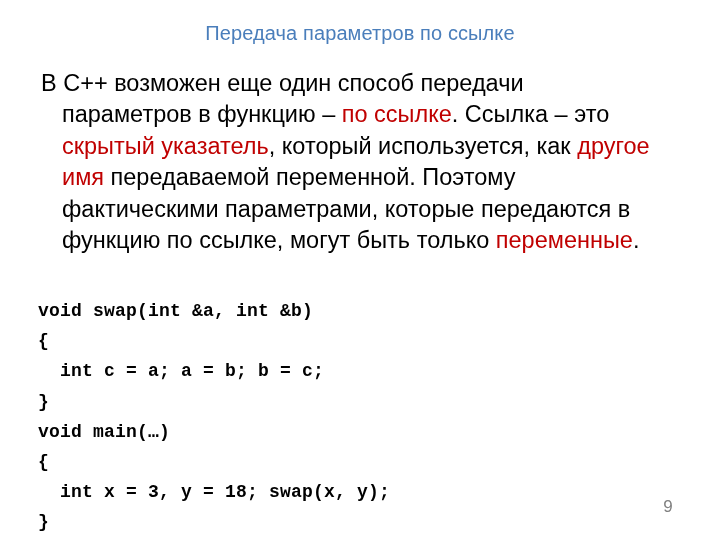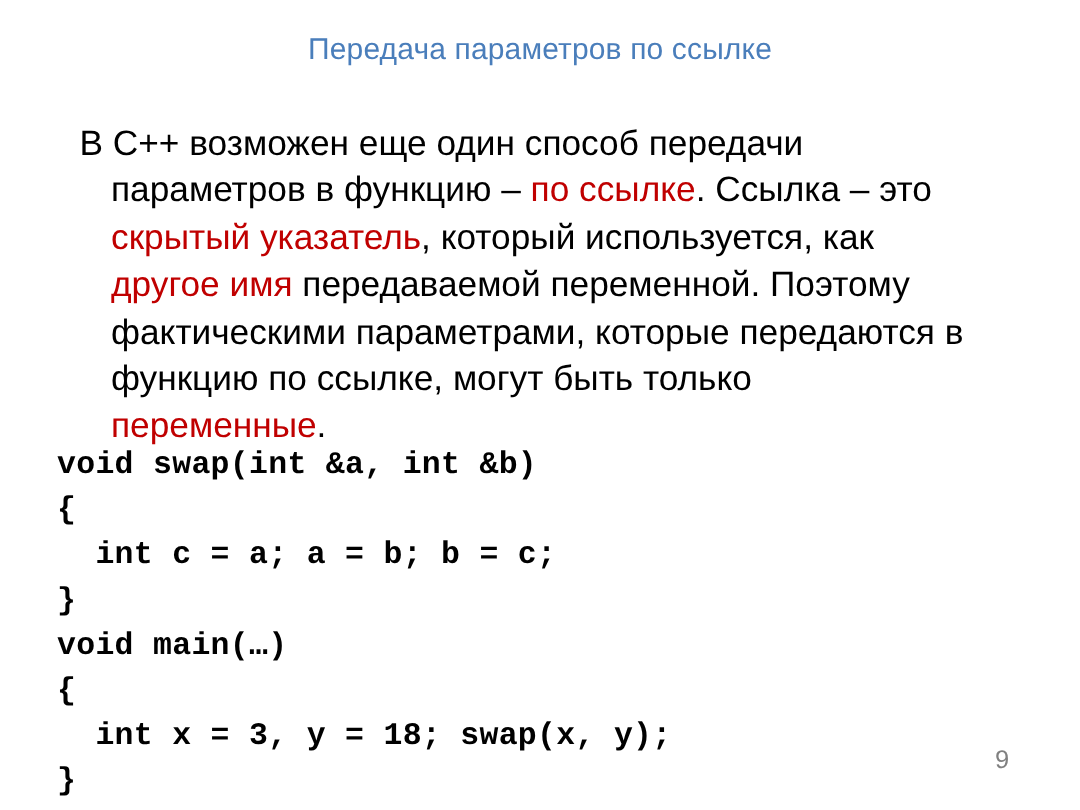--- a/index.html
+++ b/index.html
@@ -49,40 +49,40 @@
   }
 
   .body-text {
     font-family: "Liberation Sans", sans-serif;
     font-size: 23.5px;
     font-weight: 400;
     line-height: 31.4px;
     color: #000000;
     text-indent: 0;
     padding-left: 21px;
-    margin: 16px;
+    margin: 4px;
     text-align: left;
     word-spacing: 0px;
   }
   .body-text > .first-indent {
     margin-left: -21px;
   }
 
   .hl {
     color: #C00000;
   }
 
   
   .code-block {
     position: absolute;
     left: 38px;
     top: 296px;
     margin: 0;
     font-family: "Liberation Mono", "DejaVu Sans Mono", monospace;
-    font-size: 21px;
+    font-size: 18px;
     font-weight: bold;
     line-height: 30.2px;
     color: #000000;
     white-space: pre;
     letter-spacing: 0.2px;
   }
 
   
   .page-number {
     position: absolute;

